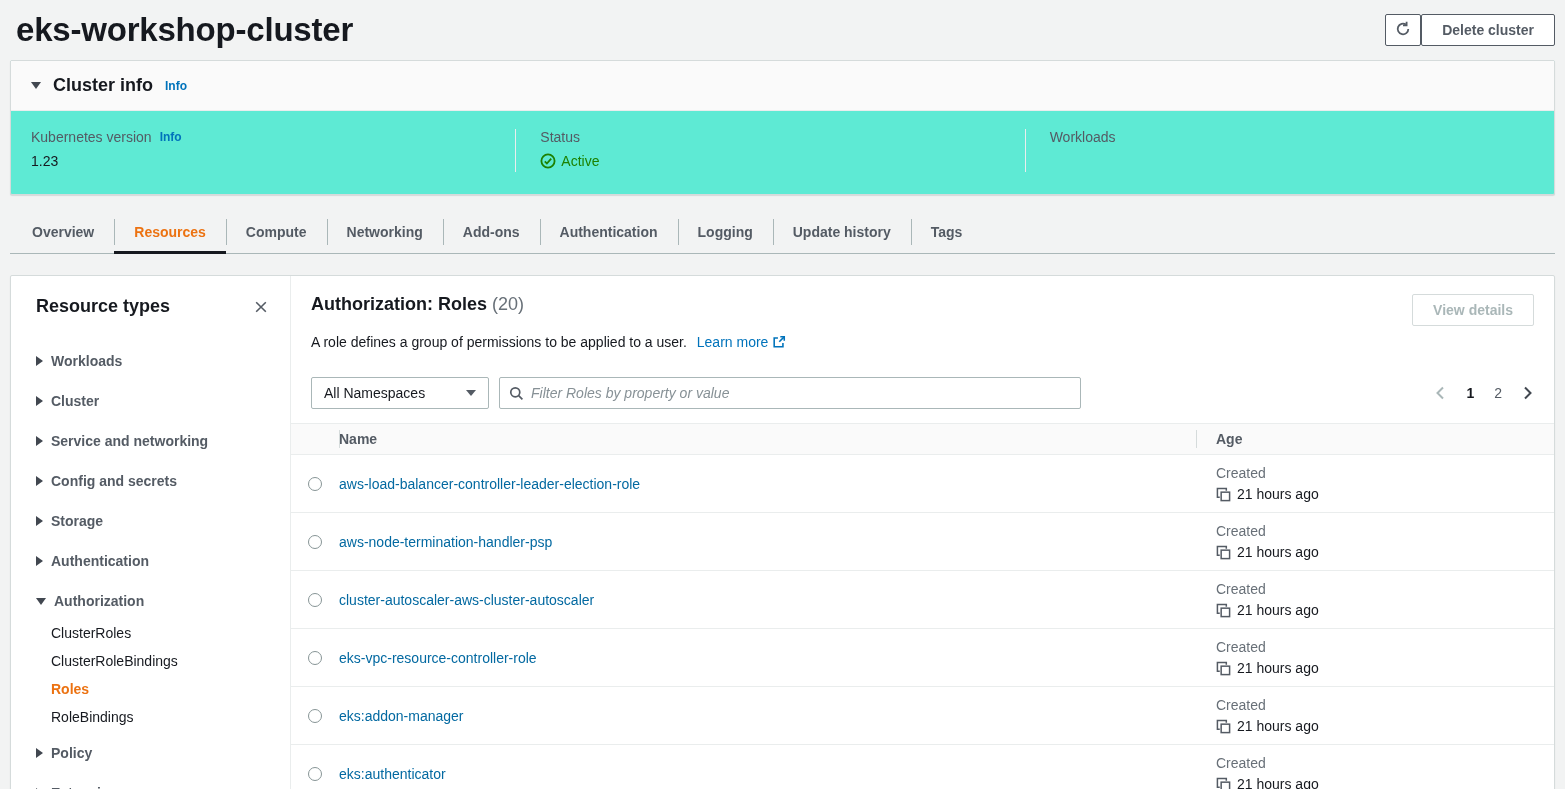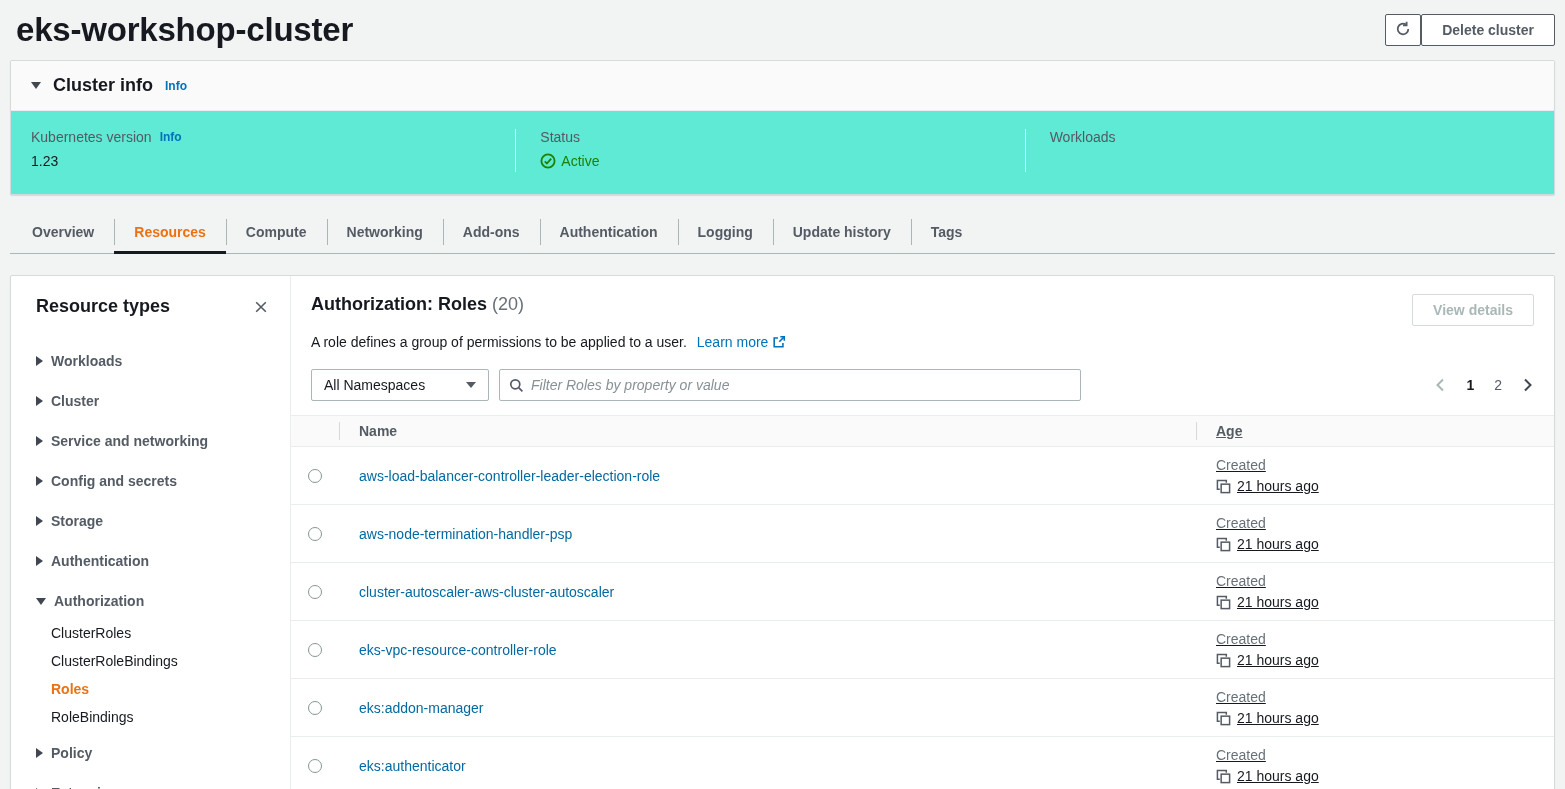--- a/index.html
+++ b/index.html
@@ -74,21 +74,21 @@
   .tree-child.selected { color: #ec7211; font-weight: 700; }
 
   
   .main { flex: 1; min-width: 0; padding: 18px 20px 0; }
   .main-header { display: flex; justify-content: space-between; align-items: flex-start; }
   .main-title { font-size: 18px; font-weight: 700; }
   .main-title .count { font-weight: 400; color: #687078; }
   .description { margin-top: 8px; font-size: 14px; color: #16191f; }
   .learn-more { color: #0073bb; margin-left: 6px; cursor: pointer; display: inline-flex; align-items: center; gap: 4px; text-align: right; }
 
-  .filter-row { display: flex; align-items: center; margin-top: 19px; }
+  .filter-row { display: flex; align-items: center; margin-top: 27px; }
   .namespace-select {
     width: 178px; height: 32px; border: 1px solid #aab7b8; border-radius: 2px; background: #fff;
     display: flex; align-items: center; justify-content: space-between; padding: 0 12px; cursor: pointer;
   }
   .select-caret { width: 0; height: 0; border-left: 5px solid transparent; border-right: 5px solid transparent; border-top: 6px solid #545b64; }
   .search-box {
     width: 582px; height: 32px; margin-left: 10px; border: 1px solid #aab7b8; border-radius: 2px;
     background: #fff; display: flex; align-items: center; padding: 0 9px; gap: 7px;
   }
   .search-box input { border: none; outline: none; flex: 1; font-size: 14px; font-family: "Liberation Sans", sans-serif; color: #16191f; background: transparent; }
@@ -100,22 +100,22 @@
   .page-num.current { color: #16191f; font-weight: 700; }
 
   
   .table { margin: 14px -20px 0; }
   .table-header {
     display: flex; align-items: center; height: 32px; background: #fafafa;
     border-top: 1px solid #eaeded; border-bottom: 1px solid #eaeded;
     font-weight: 700; color: #545b64; font-size: 14px;
   }
   .col-select { width: 48px; flex-shrink: 0; display: flex; justify-content: center; }
-  .col-name { flex: 1; min-width: 0; padding-left: 20px; position: relative; }
-  .col-age { width: 358px; flex-shrink: 0; padding-left: 20px; position: relative; text-decoration: underline; }
+  .col-name { flex: 1; min-width: 0; position: relative; }
+  .col-age { width: 358px; flex-shrink: 0; padding-left: 20px; position: relative; }
   .table-header .col-name::before, .table-header .col-age::before {
     content: ""; position: absolute; left: 0; top: 50%; transform: translateY(-50%);
     width: 1px; height: 18px; background: #d5dbdb;
   }
   .table-row { display: flex; align-items: center; height: 58px; border-bottom: 1px solid #eaeded; }
   .radio { width: 14px; height: 14px; border: 1px solid #879596; border-radius: 50%; background: #fff; cursor: pointer; display: inline-block; }
   .name-link { color: #0369a1; font-size: 14px; cursor: pointer; }
   .age-cell { display: flex; flex-direction: column; gap: 5px; }
   .created-label { color: #687078; font-size: 14px; }
   .age-value { display: flex; align-items: center; gap: 6px; color: #16191f; font-size: 14px; }

